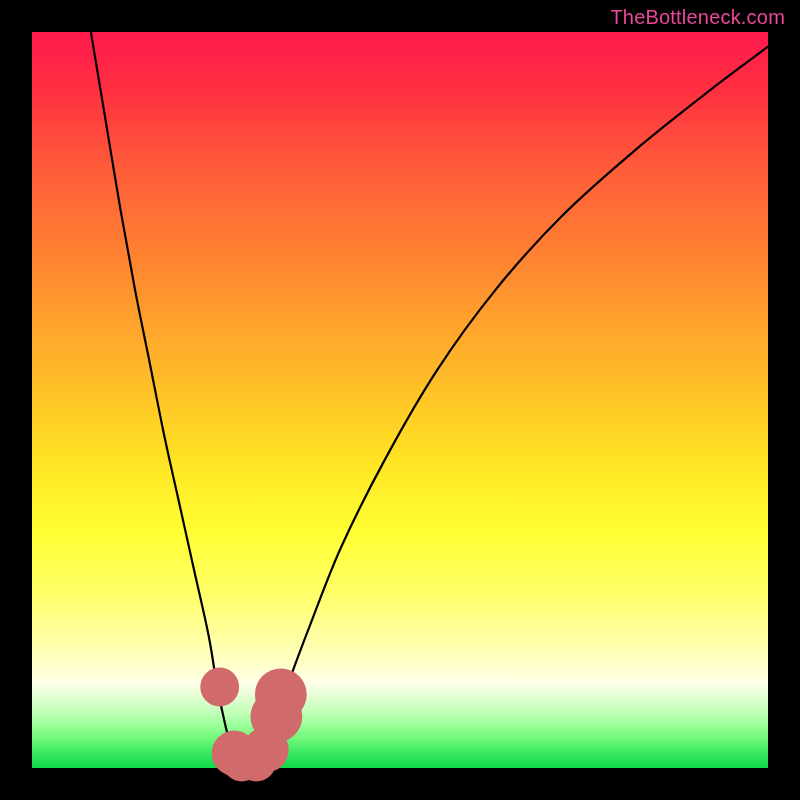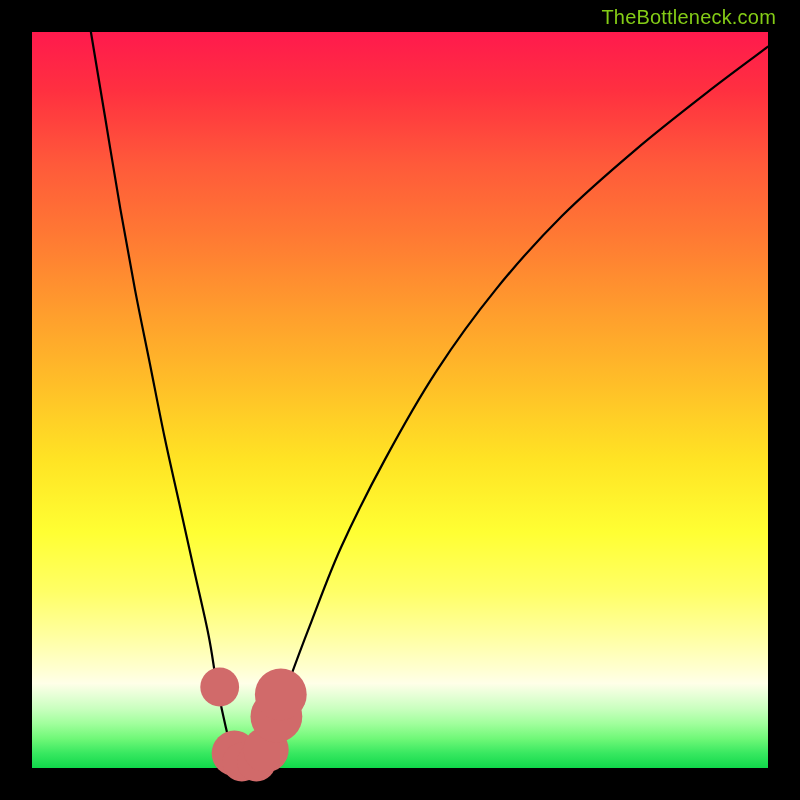--- a/index.html
+++ b/index.html
@@ -41,22 +41,22 @@
       #e8ffd8 90%,
       #c8ffbe 92%,
       #a0ff9c 94%,
       #70f878 96%,
       #38e860 98%,
       #10d84a 100%);
   }
   .watermark {
     position: absolute;
     top: 6px;
-    right: 24px;
-    color: #84cc16;
+    right: 15px;
+    color: #ec4899;
     font-size: 20px;
     letter-spacing: 0.2px;
     font-weight: 500;
   }
   svg.curve {
     position: absolute;
     top: 0;
     left: 0;
     width: 736px;
     height: 736px;

